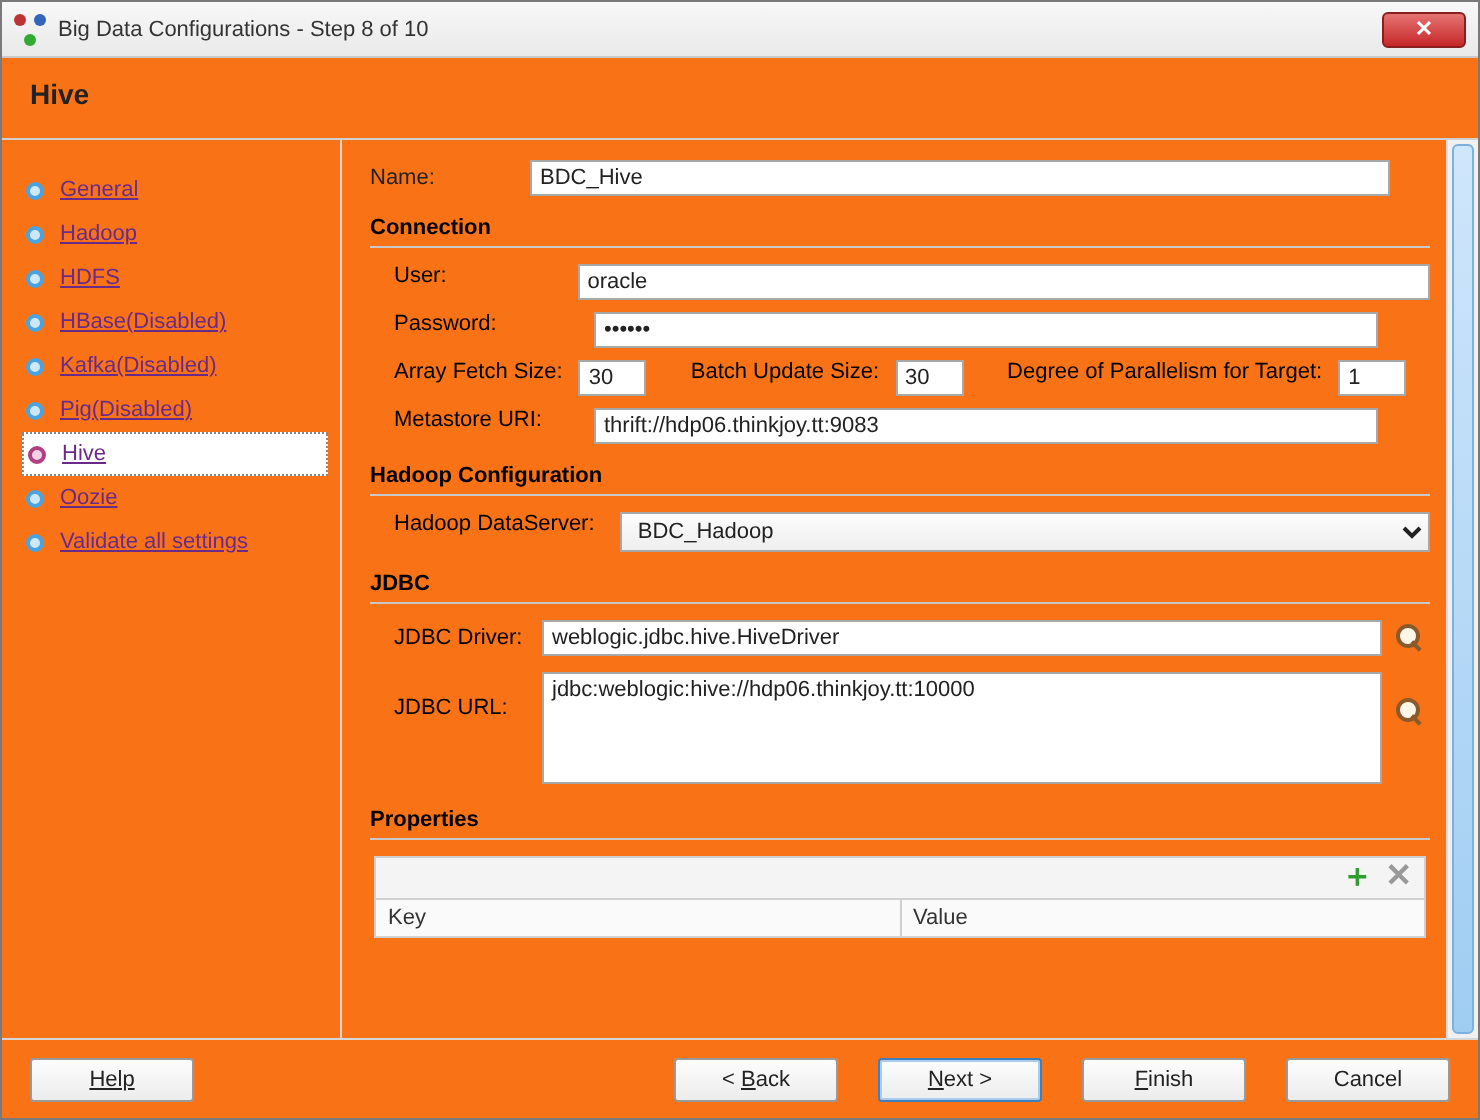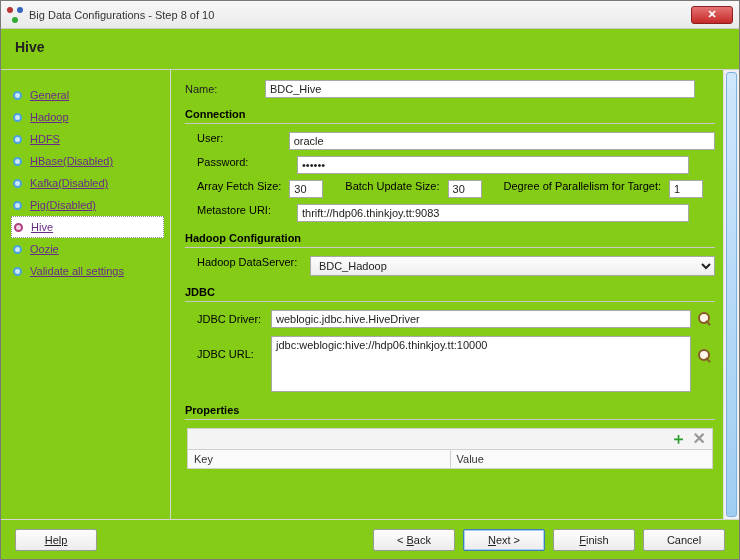--- a/index.html
+++ b/index.html
@@ -1,17 +1,17 @@
 <!DOCTYPE html>
 <html><head>
 <meta charset="utf-8">
 <style>
 * { box-sizing: border-box; margin: 0; padding: 0; font-family: Tahoma, sans-serif; font-size: 11px; }
 html, body { width: 740px; height: 560px; overflow: hidden; background: #fff; }
-.window { width: 740px; height: 560px; border: 1px solid #7a7a7a; background: #84cc16; display: flex; flex-direction: column; }
+.window { width: 740px; height: 560px; border: 1px solid #7a7a7a; background: #f97316; display: flex; flex-direction: column; }
 .titlebar { height: 28px; background: linear-gradient(#f8f8f8,#e9e9e9); border-bottom: 1px solid #c9c9c9; display: flex; align-items: center; padding: 0 6px; }
 .titlebar .app-icon { width: 16px; height: 16px; margin-right: 6px; position: relative; }
 .titlebar .app-icon::before, .titlebar .app-icon::after { content:""; position:absolute; width:6px; height:6px; border-radius:50%; }
 .titlebar .app-icon::before { background:#b33; left:0; top:0; }
 .titlebar .app-icon::after { background:#36b; right:0; top:0; }
 .titlebar .app-icon span { position:absolute; width:6px; height:6px; border-radius:50%; background:#3a3; bottom:0; left:5px; }
 .titlebar .title { flex:1; color:#333; }
 .close-btn { width: 42px; height: 18px; background: linear-gradient(#e57373,#c62828); border:1px solid #8a1f1f; border-radius:3px; display:flex; align-items:center; justify-content:center; color:#fff; font-weight:bold; cursor:pointer; }
 .header { padding: 10px 14px 14px; border-bottom: 1px solid #d0d0d0; }
 .header h1 { font-size: 14px; font-weight: bold; color:#222; }
@@ -42,21 +42,21 @@
 textarea.jdbc { width:420px; height:56px; resize:none; }
 .prop-toolbar { background:#f4f4f4; border:1px solid #d0d0d0; height:22px; display:flex; align-items:center; justify-content:flex-end; padding:0 6px; gap:6px; }
 .plus { color:#2e9e2e; font-size:16px; font-weight:bold; cursor:pointer; line-height:1; }
 .x { color:#999; font-size:16px; font-weight:bold; cursor:pointer; line-height:1; }
 .prop-head { display:flex; border:1px solid #d0d0d0; border-top:none; background:#fafafa; }
 .prop-head div { flex:1; padding:3px 6px; color:#333; }
 .prop-head div:first-child { border-right:1px solid #d0d0d0; }
 .jdbc-block { padding-left:12px; }
 .jdbc-row { display:flex; align-items:center; margin-bottom:8px; }
 .jdbc-row .jl { width:74px; }
-.footer { height:40px; border-top:1px solid #d6d6d6; display:flex; align-items:center; padding:0 14px; gap:8px; }
+.footer { height:40px; border-top:1px solid #d6d6d6; display:flex; align-items:center; padding:0 14px; gap:20px; }
 .footer .spacer { flex:1; }
 button.btn { min-width:82px; height:22px; background:linear-gradient(#fdfdfd,#ececec); border:1px solid #9a9a9a; border-radius:2px; cursor:pointer; color:#222; padding:0 10px; }
 button.btn.focus { border:1px solid #3d7ebd; box-shadow:0 0 0 1px #a7ccee inset; }
 button.btn .u { text-decoration: underline; }
 .conn-block { padding-left: 12px; }
 .conn-row { display:flex; align-items:flex-start; margin-bottom:6px; }
 .conn-row .cl { width:100px; }
 select.ds { width:430px; background:linear-gradient(#fdfdfd,#eee); }
 </style>
 </head>

